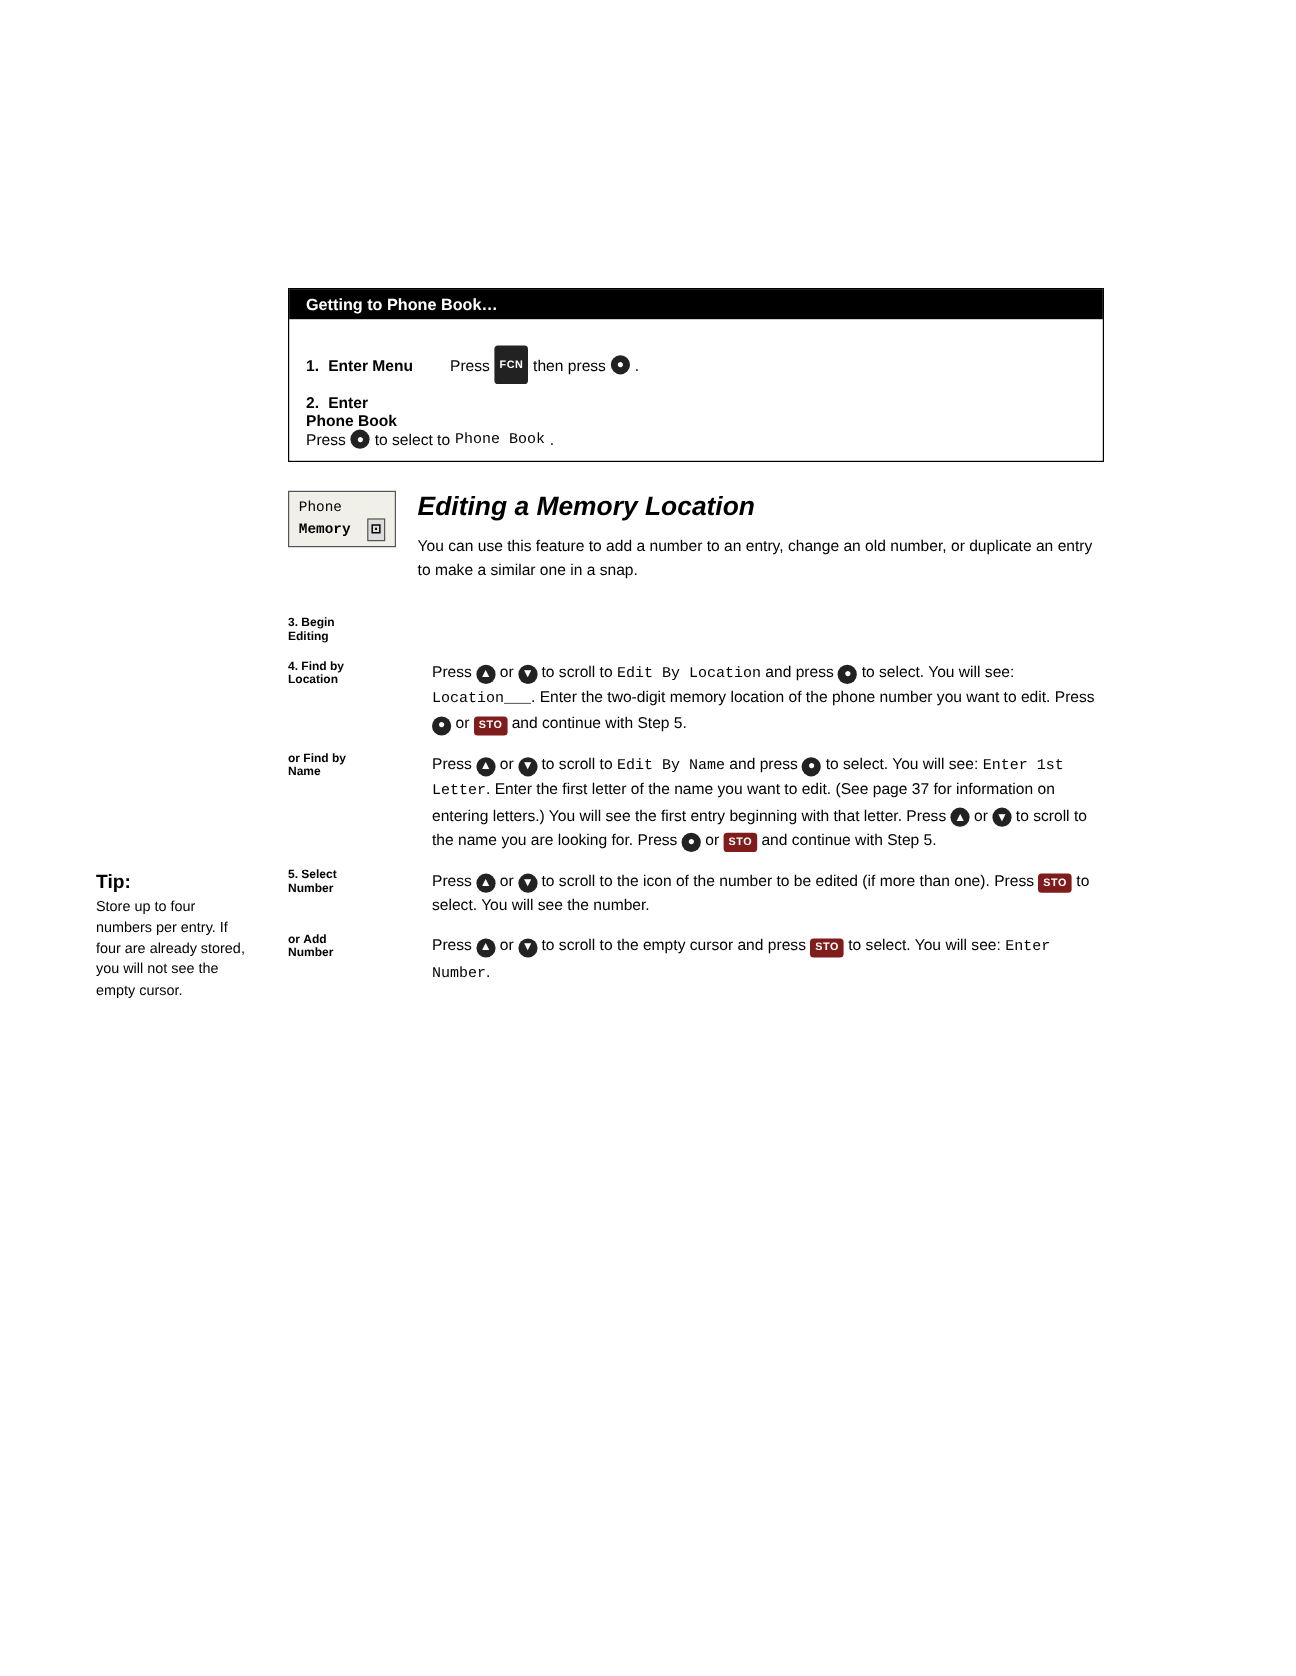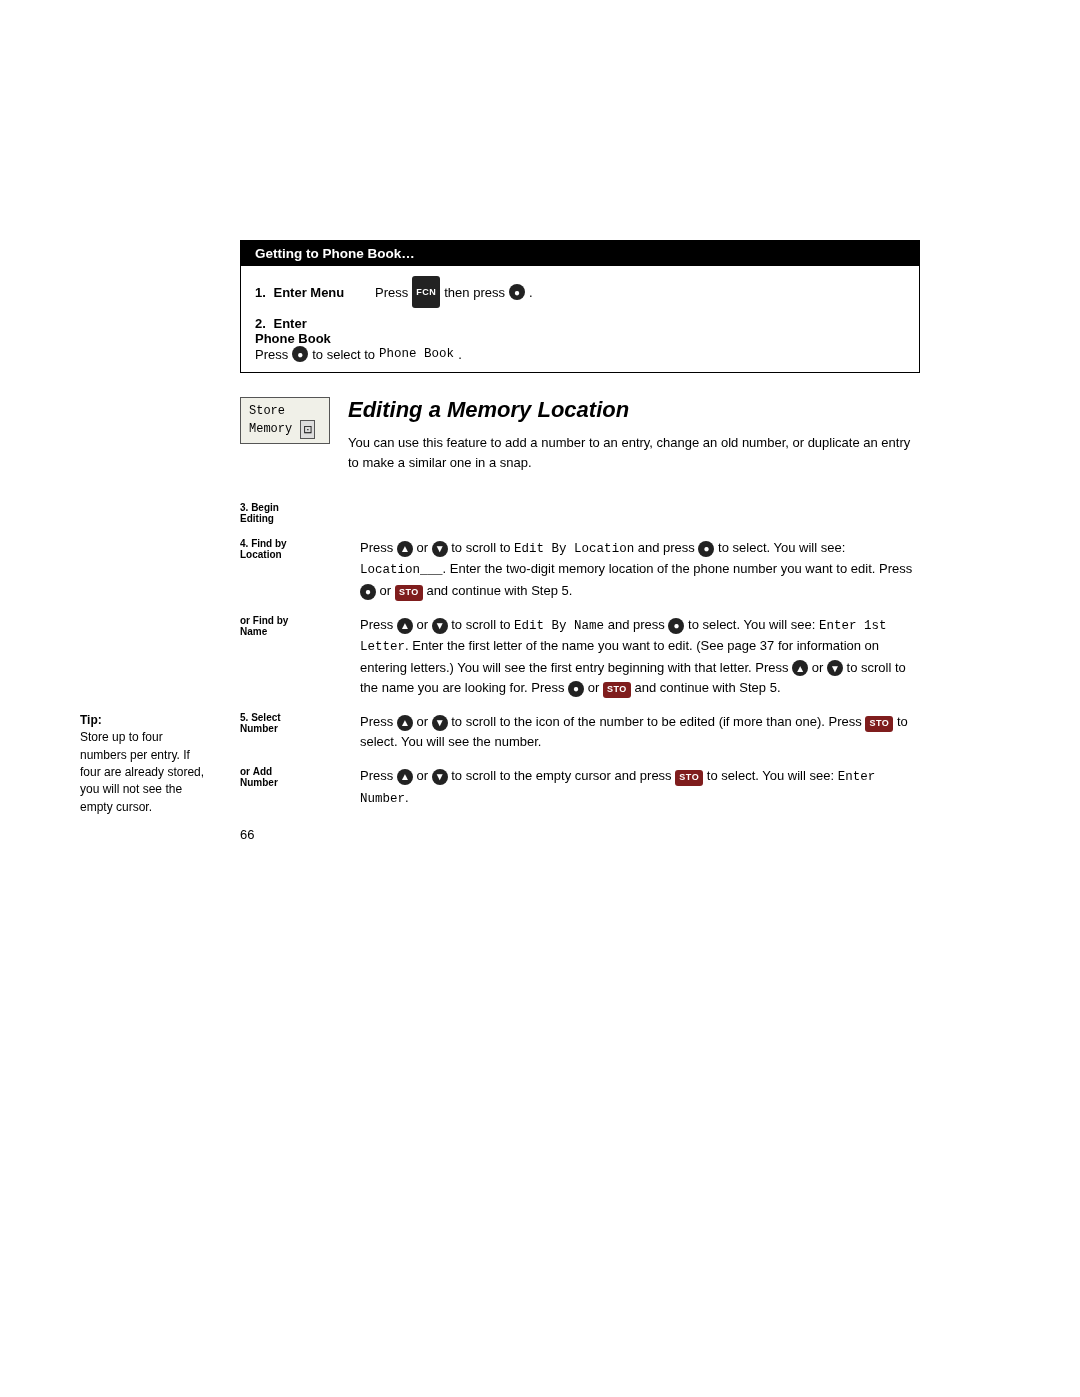--- a/index.html
+++ b/index.html
@@ -34,21 +34,21 @@
     }
     .getting-box-header {
       background: #000000;
       color: #fff;
       font-family: Arial, Helvetica, sans-serif;
       font-size: 13.5px;
       font-weight: bold;
       padding: 5px 14px;
     }
     .getting-box-content {
-      padding: 10px 14px 10px 14px;
+      padding: 22px 14px 10px 14px;
     }
     .getting-row {
       display: flex;
       align-items: baseline;
       margin-bottom: 8px;
       font-size: 13.5px;
     }
     .getting-row:last-child { margin-bottom: 0; flex-direction: column; }
     .getting-label {
       font-family: Arial, Helvetica, sans-serif;
@@ -117,21 +117,22 @@
       padding: 4px 8px;
       font-family: 'Courier New', monospace;
       font-size: 12px;
       line-height: 1.5;
       display: inline-block;
       min-width: 90px;
     }
     .screen-box-row {
       display: flex;
       align-items: center;
-      justify-content: flex-start;
+      justify-content: space-between;
+      font-weight: bold;
     }
 
     
     .section-title {
       font-family: Arial, Helvetica, sans-serif;
       font-size: 22px;
       font-weight: bold;
       font-style: italic;
       margin-bottom: 10px;
     }
@@ -174,21 +175,21 @@
     .tip-area {
       position: absolute;
       left: 80px;
       width: 130px;
       font-family: Arial, Helvetica, sans-serif;
       font-size: 12px;
       line-height: 1.45;
     }
     .tip-label {
       font-weight: bold;
-      font-size: 12px;
+      font-size: 16px;
     }
 
     
     .page-number {
       font-family: Arial, Helvetica, sans-serif;
       font-size: 13px;
       margin-top: 18px;
     }
 
     .or-label {
@@ -223,21 +224,21 @@
             Press <span class="btn-circle">●</span> to select to <span class="mono">Phone Book</span>.
           </div>
         </div>
       </div>
     </div>
 
     <div style="display:flex; align-items:flex-start; margin-bottom: 12px;">
 
       <div style="margin-right: 18px; flex-shrink:0;">
         <div class="screen-box">
-          <div>Store</div>
+          <div>Phone</div>
           <div class="screen-box-row">
             <span>Memory</span>
             <span style="font-family: Arial; font-size: 11px; border: 1px solid #555; padding: 0 2px; background: #ddd; margin-left: 8px;">⊡</span>
           </div>
         </div>
       </div>
 
       <div>
         <div class="section-title">Editing a Memory Location</div>
         <div class="intro-text">You can use this feature to add a number to an entry, change an old number, or duplicate an entry to make a similar one in a snap.</div>
@@ -287,15 +288,14 @@
       <div class="step-row">
         <div class="step-label-col">
           <span class="or-label">or</span> <span class="step-label-bold">Add<br>Number</span>
         </div>
         <div class="step-desc-col">
           Press <span class="btn-circle">▲</span> or <span class="btn-circle">▼</span> to scroll to the empty cursor and press <span class="btn-sto">STO</span> to select. You will see: <span class="mono">Enter Number</span>.
         </div>
       </div>
     </div>
 
-    <div class="page-number">66</div>
   </div>
 </div>
 
 </body></html>

